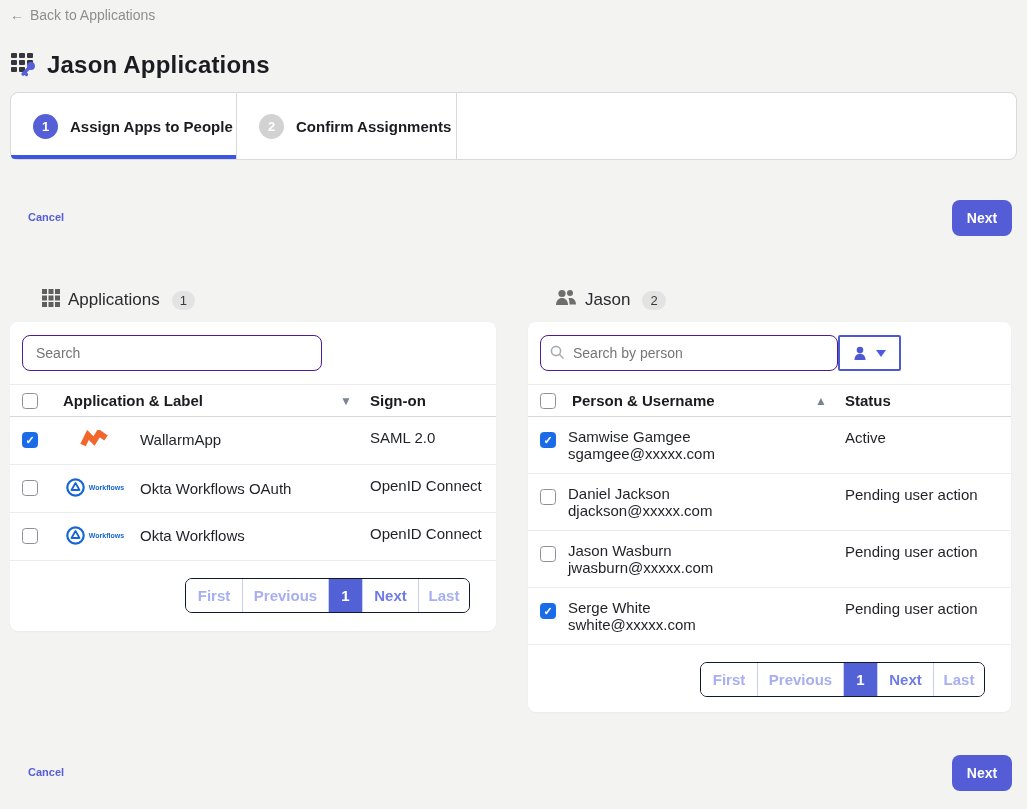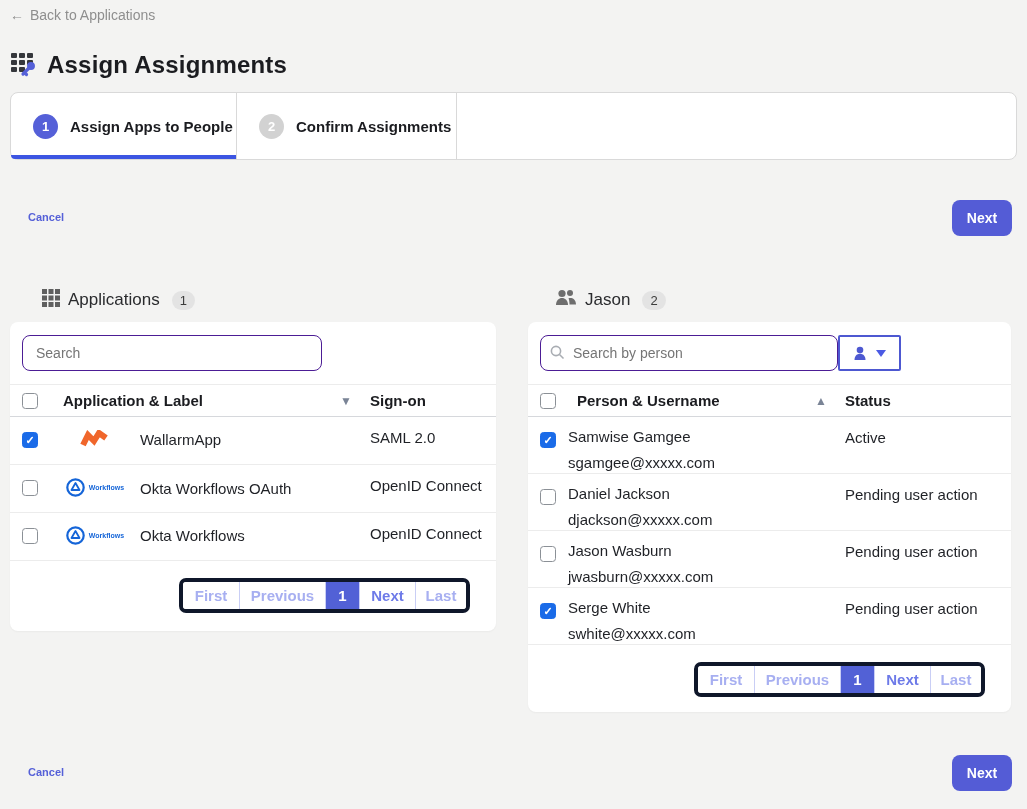--- a/index.html
+++ b/index.html
@@ -140,28 +140,28 @@
   .app-name { padding-top: 14px; }
   .sort-arrow { margin-left: auto; margin-right: 18px; color: #7a8496; font-size: 12px; }
   .wf-logo { display: flex; align-items: center; gap: 4px; }
   .wf-text { font-size: 7px; font-weight: bold; color: #1565d8; }
 
   
   .person-col-main { flex: 1; display: flex; align-items: center; }
   .person-col-status { width: 166px; padding-top: 12px; font-size: 15px; }
   .thead .person-col-status { padding-top: 0; }
   .person-row { height: 57px; }
-  .person-names { padding-top: 11px; display: flex; flex-direction: column; gap: 9px; }
+  .person-names { padding-top: 11px; display: flex; flex-direction: column; }
   .person-name, .person-username { font-size: 15px; color: #1f2126; }
 
   
   .pag-area { display: flex; justify-content: flex-end; padding: 17px 26px 0 0; }
   .pagination {
     display: flex; height: 35px;
-    border: 4px solid #0f172a; border-radius: 7px; overflow: hidden;
+    border: 1px solid #0f172a; border-radius: 7px; overflow: hidden;
     background: #e5e5e5;
   }
   .page-btn {
     display: flex; align-items: center; justify-content: center;
     font-size: 15px; font-weight: bold;
     border-right: 1px solid #c9cef5;
     cursor: pointer; background: #fff;
   }
   .page-btn:last-child { border-right: none; }
   .page-btn.disabled { color: #a7aff1; }
@@ -190,21 +190,21 @@
           <rect x="17" y="11" width="6" height="5" rx="1"></rect>
         <rect x="1" y="18" width="6" height="5" rx="1"></rect>
           <rect x="9" y="18" width="6" height="5" rx="1"></rect>
       </g>
       <g stroke="#5560d8" stroke-width="3.2" fill="none" stroke-linecap="round">
         <circle cx="21" cy="17" r="3.2" fill="#5560d8" stroke-width="1.5"></circle>
         <path d="M19 19 L13 25 M14.5 23.5 L16.5 25.5"></path>
       </g>
     </svg>
   </span>
-  <h1>Assign Assignments</h1>
+  <h1>Jason Applications</h1>
 </div>
 
 <div class="abs tabbar">
   <div class="tab tab-1 active">
     <span class="tab-num">1</span>
     <span class="tab-label">Assign Apps to People</span>
   </div>
   <div class="tab tab-2 inactive">
     <span class="tab-num">2</span>
     <span class="tab-label">Confirm Assignments</span>
@@ -345,21 +345,21 @@
       </svg>
       <span class="caret-down"></span>
     </div>
   </div>
 
   <div class="thead">
     <div class="col-cb">
       <span class="cb"></span>
     </div>
     <div class="person-col-main">
-      <span style="margin-left:9px">Person &amp; Username</span>
+      <span style="margin-left:4px">Person &amp; Username</span>
       <span class="sort-arrow">▲</span>
     </div>
     <div class="person-col-status">Status</div>
   </div>
 
   <div class="trow person-row">
     <div class="col-cb">
         <span class="cb checked"></span>
       </div>
     <div class="person-col-main" style="align-items:flex-start">

